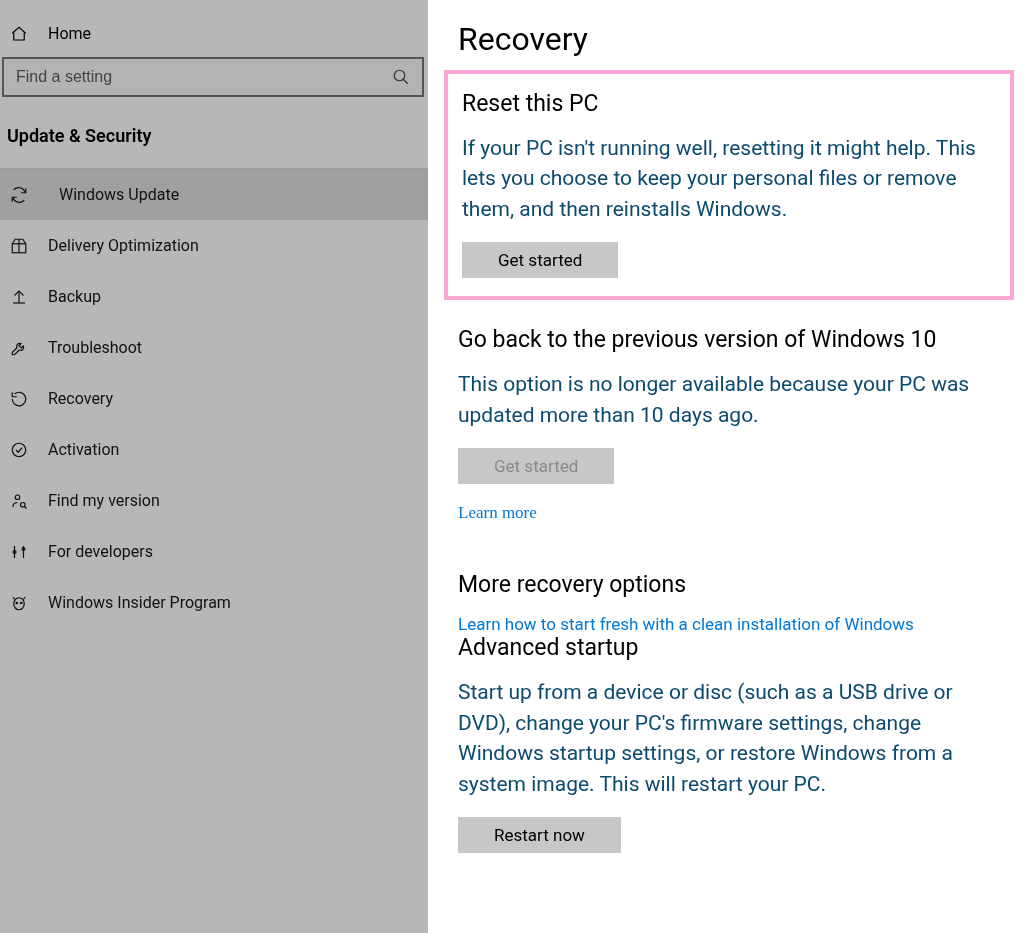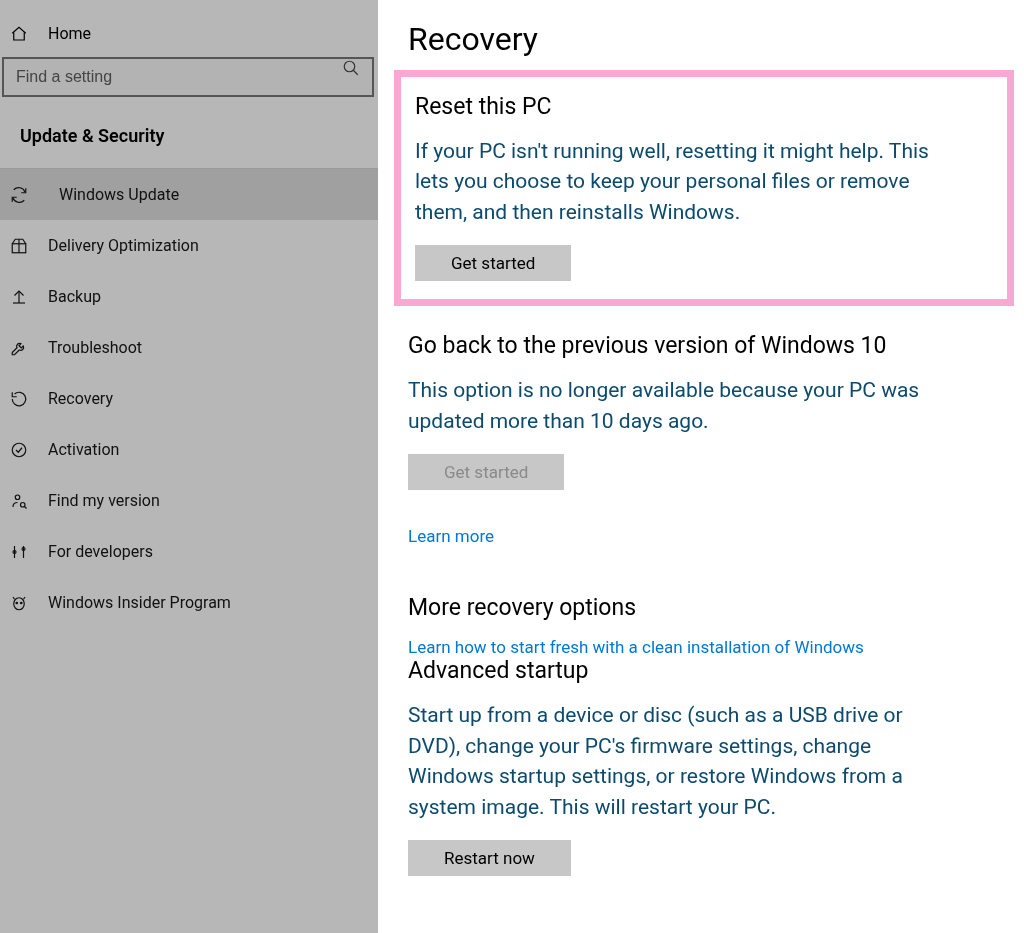--- a/index.html
+++ b/index.html
@@ -10,38 +10,39 @@
     color: #000;
     background: #fff;
     width: 1024px;
     height: 933px;
     overflow: hidden;
     display: flex;
   }
 
   
   .sidebar {
-    width: 378px;
+    width: 428px;
     height: 100%;
     background: #b7b7b7;
     display: flex;
     flex-direction: column;
     padding-top: 10px;
     flex-shrink: 0;
   }
   .home-row {
     display: flex;
     align-items: center;
     gap: 20px;
     padding: 14px 0 14px 10px;
     font-size: 16px;
   }
   .search-wrap { padding: 0 4px 0 2px; }
   .search-box {
     display: flex;
+    align-items: center;
     border: 2px solid #555;
     height: 40px;
     padding: 0 12px;
     background: #b3b3b3;
     font-size: 16px;
     color: #444;
   }
   .search-box input {
     background: transparent;
     border: 0;
@@ -49,21 +50,21 @@
     flex: 1;
     font-size: 16px;
     color: #222;
   }
   .search-box input::placeholder { color: #444; }
   .search-box .si { width: 18px; height: 18px; color: #333; }
 
   .category-title {
     font-weight: 600;
     font-size: 18px;
-    padding: 28px 0 22px 20px;
+    padding: 28px 0 22px 7px;
     border-bottom: 1px solid #9a9a9a;
   }
 
   .nav-list { display: flex; flex-direction: column; }
   .nav-item {
     display: flex;
     align-items: center;
     gap: 20px;
     padding: 16px 0 16px 10px;
     font-size: 16px;
@@ -79,21 +80,21 @@
     padding: 20px 30px 0 30px;
     overflow: hidden;
   }
   .page-title {
     font-size: 32px;
     font-weight: 400;
     margin-bottom: 12px;
   }
 
   .highlight-box {
-    border: 7px solid #f9a8d4;
+    border: 4px solid #f9a8d4;
     padding: 16px 14px 18px 14px;
     margin-bottom: 26px;
     margin-left: -14px;
     margin-right: -20px;
   }
 
   h2.section-h {
     font-size: 23px;
     font-weight: 400;
     margin-bottom: 16px;
@@ -121,21 +122,21 @@
   }
 
   .section { margin-bottom: 48px; }
 
   a.link {
     color: #0078d4;
     text-decoration: none;
     font-size: 17px;
     display: inline-block;
   }
-  .learn-more { margin-top: 36px; }
+  .learn-more { margin-top: 19px; font-family: Liberation Serif, serif; }
 
   
   svg { display: block; }
 </style>
 </head>
 <body>
 
 <nav class="sidebar">
 
   <div class="home-row">

